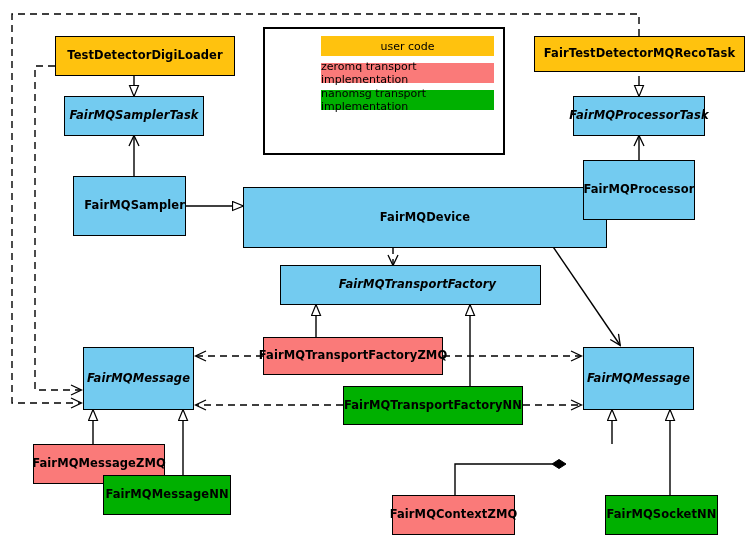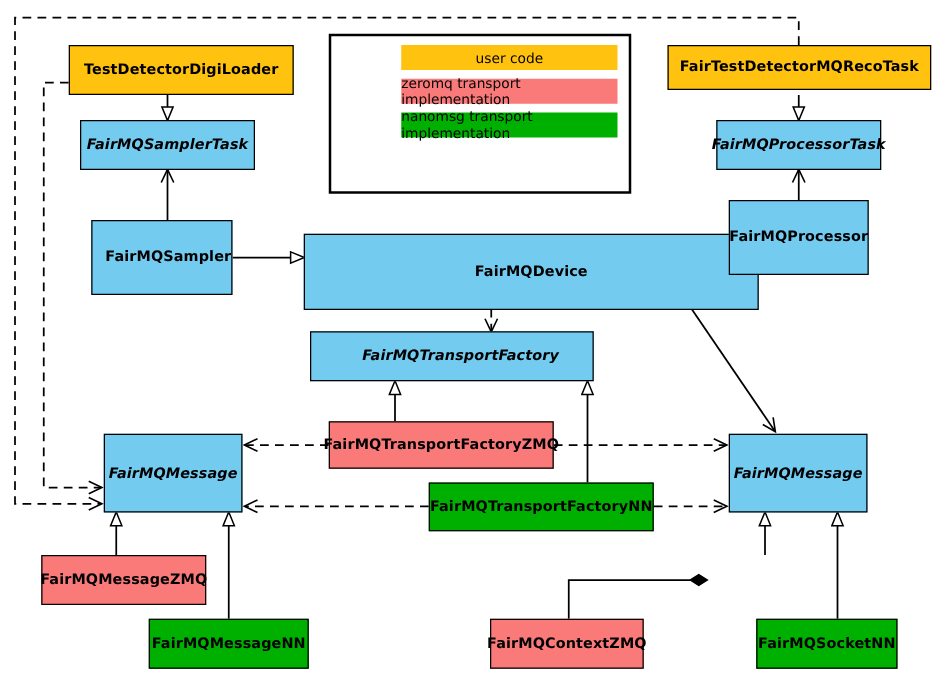--- a/index.html
+++ b/index.html
@@ -135,41 +135,41 @@
   </div>
 
   <div class="node fw abstract" style="left:573px;top:96px;width:132px;height:40px;">
     <span>FairMQProcessorTask</span>
   </div>
 
   <div class="node fw" style="left:583px;top:160px;width:112px;height:60px;">
     <span>FairMQProcessor</span>
   </div>
 
-  <div class="node fw abstract" style="left:248px;top:265px;width:227px;height:40px;padding-left:14px;">
+  <div class="node fw abstract" style="left:280px;top:265px;width:261px;height:40px;padding-left:14px;">
     <span>FairMQTransportFactory</span>
   </div>
 
   <div class="node zmq" style="left:263px;top:337px;width:180px;height:38px;">
     <span>FairMQTransportFactoryZMQ</span>
   </div>
 
   <div class="node nn" style="left:343px;top:386px;width:180px;height:39px;">
     <span>FairMQTransportFactoryNN</span>
   </div>
 
   <div class="node fw abstract" style="left:83px;top:347px;width:111px;height:63px;">
     <span>FairMQMessage</span>
   </div>
 
   <div class="node zmq" style="left:33px;top:444px;width:132px;height:40px;">
     <span>FairMQMessageZMQ</span>
   </div>
 
-  <div class="node nn" style="left:103px;top:495px;width:128px;height:40px;margin-left:16px;">
+  <div class="node nn" style="left:103px;top:475px;width:128px;height:40px;">
     <span>FairMQMessageNN</span>
   </div>
 
   <div class="node fw abstract" style="left:583px;top:347px;width:111px;height:63px;">
     <span>FairMQMessage</span>
   </div>
 
 
   <div class="node zmq" style="left:392px;top:495px;width:123px;height:40px;">
     <span>FairMQContextZMQ</span>

